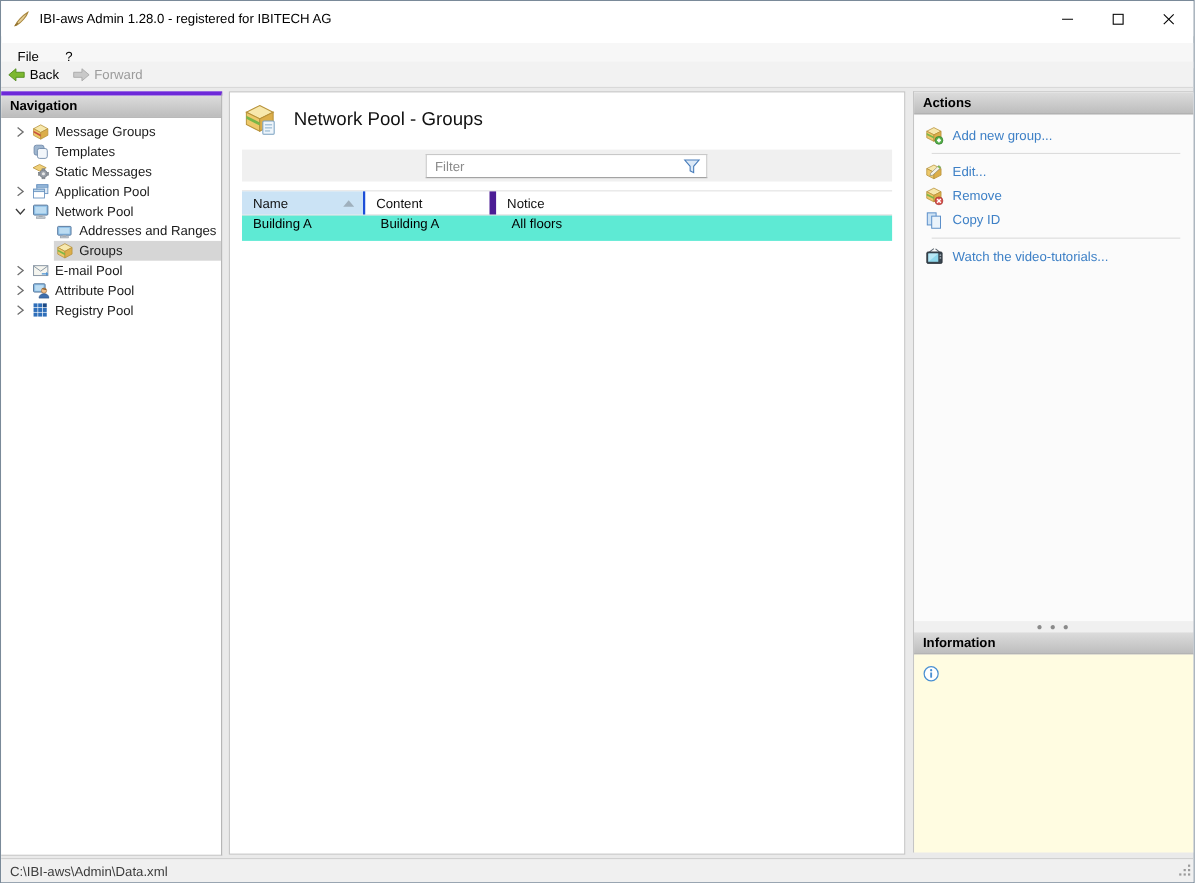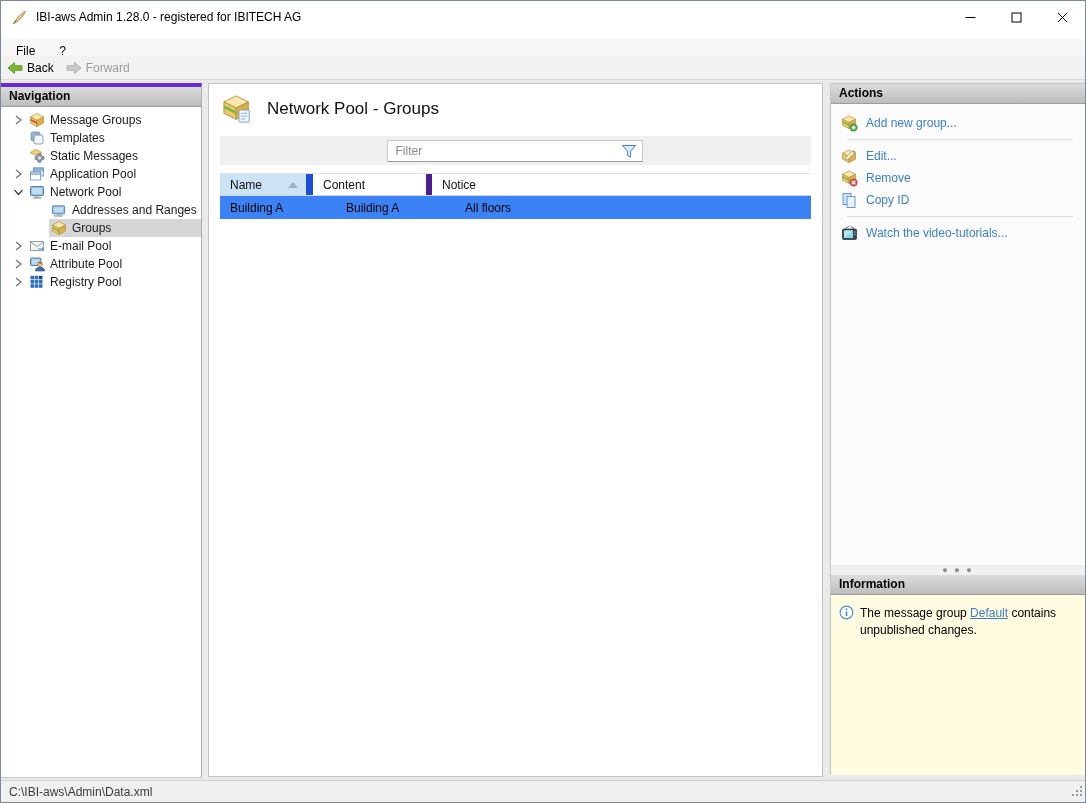--- a/index.html
+++ b/index.html
@@ -59,25 +59,25 @@
   .center-title { font-size:17px; margin-left:14px; color:#111; }
   .filterbar { margin:2px 11px 0 11px; height:29px; background:#f0f0f0; display:flex; align-items:center; justify-content:center; }
   .filterbox { position:relative; width:256px; height:22px; margin-right:2px; background:#fff; border:1px solid #c8c8c8; border-bottom:1px solid #9a9a9a; }
   .filterbox input { width:100%; height:100%; border:none; outline:none; padding:0 26px 0 8px; font-family:"Liberation Sans",sans-serif; font-size:12px; color:#333; background:transparent; }
   .filterbox input::placeholder { color:#8a8a8a; }
   .funnel { position:absolute; right:5px; top:3px; }
 
   .grid { margin:8px 11px 0 11px; }
   .grid-head { display:flex; height:23px; border-top:1px solid #e2e2e2; border-bottom:1px solid #d5d5d5; }
   .gh-cell { display:flex; align-items:center; padding-left:10px; border-right:6px solid #4c1d95; color:#111; }
-  .gh-name { width:93px; background:#cbe3f5; border-right:7px solid #1d4ed8; position:relative; }
+  .gh-name { width:112px; background:#cbe3f5; border-right:2px solid #1d4ed8; position:relative; }
   .gh-content { width:119px; }
   .gh-notice { flex:1; border-right:none; }
   .sortarrow { position:absolute; right:8px; top:8px; width:0; height:0; border-left:5px solid transparent; border-right:5px solid transparent; border-bottom:6px solid #9fb0bd; }
-  .grid-row { display:flex; height:23px; background:#3b82f6; align-items:center; }
+  .grid-row { display:flex; height:23px; background:#5eead4; }
   .gr-cell { padding-left:10px; color:#000; }
   .gr-name { width:116px; }
   .gr-content { width:119px; }
   .gr-notice { flex:1; }
 
   
   .right-panel { position:absolute; left:829px; right:0; top:3px; bottom:5px; display:flex; flex-direction:column; border-top:1px solid #c5c5c5; border-left:1px solid #c5c5c5; }
   .actions-section { height:481px; background:#fbfbfb; display:flex; flex-direction:column; }
   .actions-body { padding:8px 6px 0 6px; }
   .action-link { display:flex; align-items:center; gap:8px; height:22px; padding-left:4px; cursor:pointer; }
@@ -463,21 +463,20 @@
     <div class="info-section">
       <div class="panel-header">Information</div>
       <div class="info-body">
         <span>
           <svg width="15" height="15" viewBox="0 0 16 16">
               <circle cx="8" cy="8" r="6.8" fill="#fff" stroke="#4a90d2" stroke-width="1.2"></circle>
               <rect x="7.1" y="6.8" width="1.8" height="5" fill="#4a90d2"></rect>
               <circle cx="8" cy="4.6" r="1.1" fill="#4a90d2"></circle>
             </svg>
         </span>
-        <span class="info-text"><span>The message group </span><span class="info-link">Default</span><span> contains unpublished changes.</span></span>
       </div>
     </div>
   </div>
 
 </div>
 
 <div class="statusbar">
   <span class="status-path">C:\IBI-aws\Admin\Data.xml</span>
   <span class="grip">
     <svg width="13" height="13" viewBox="0 0 13 13">

